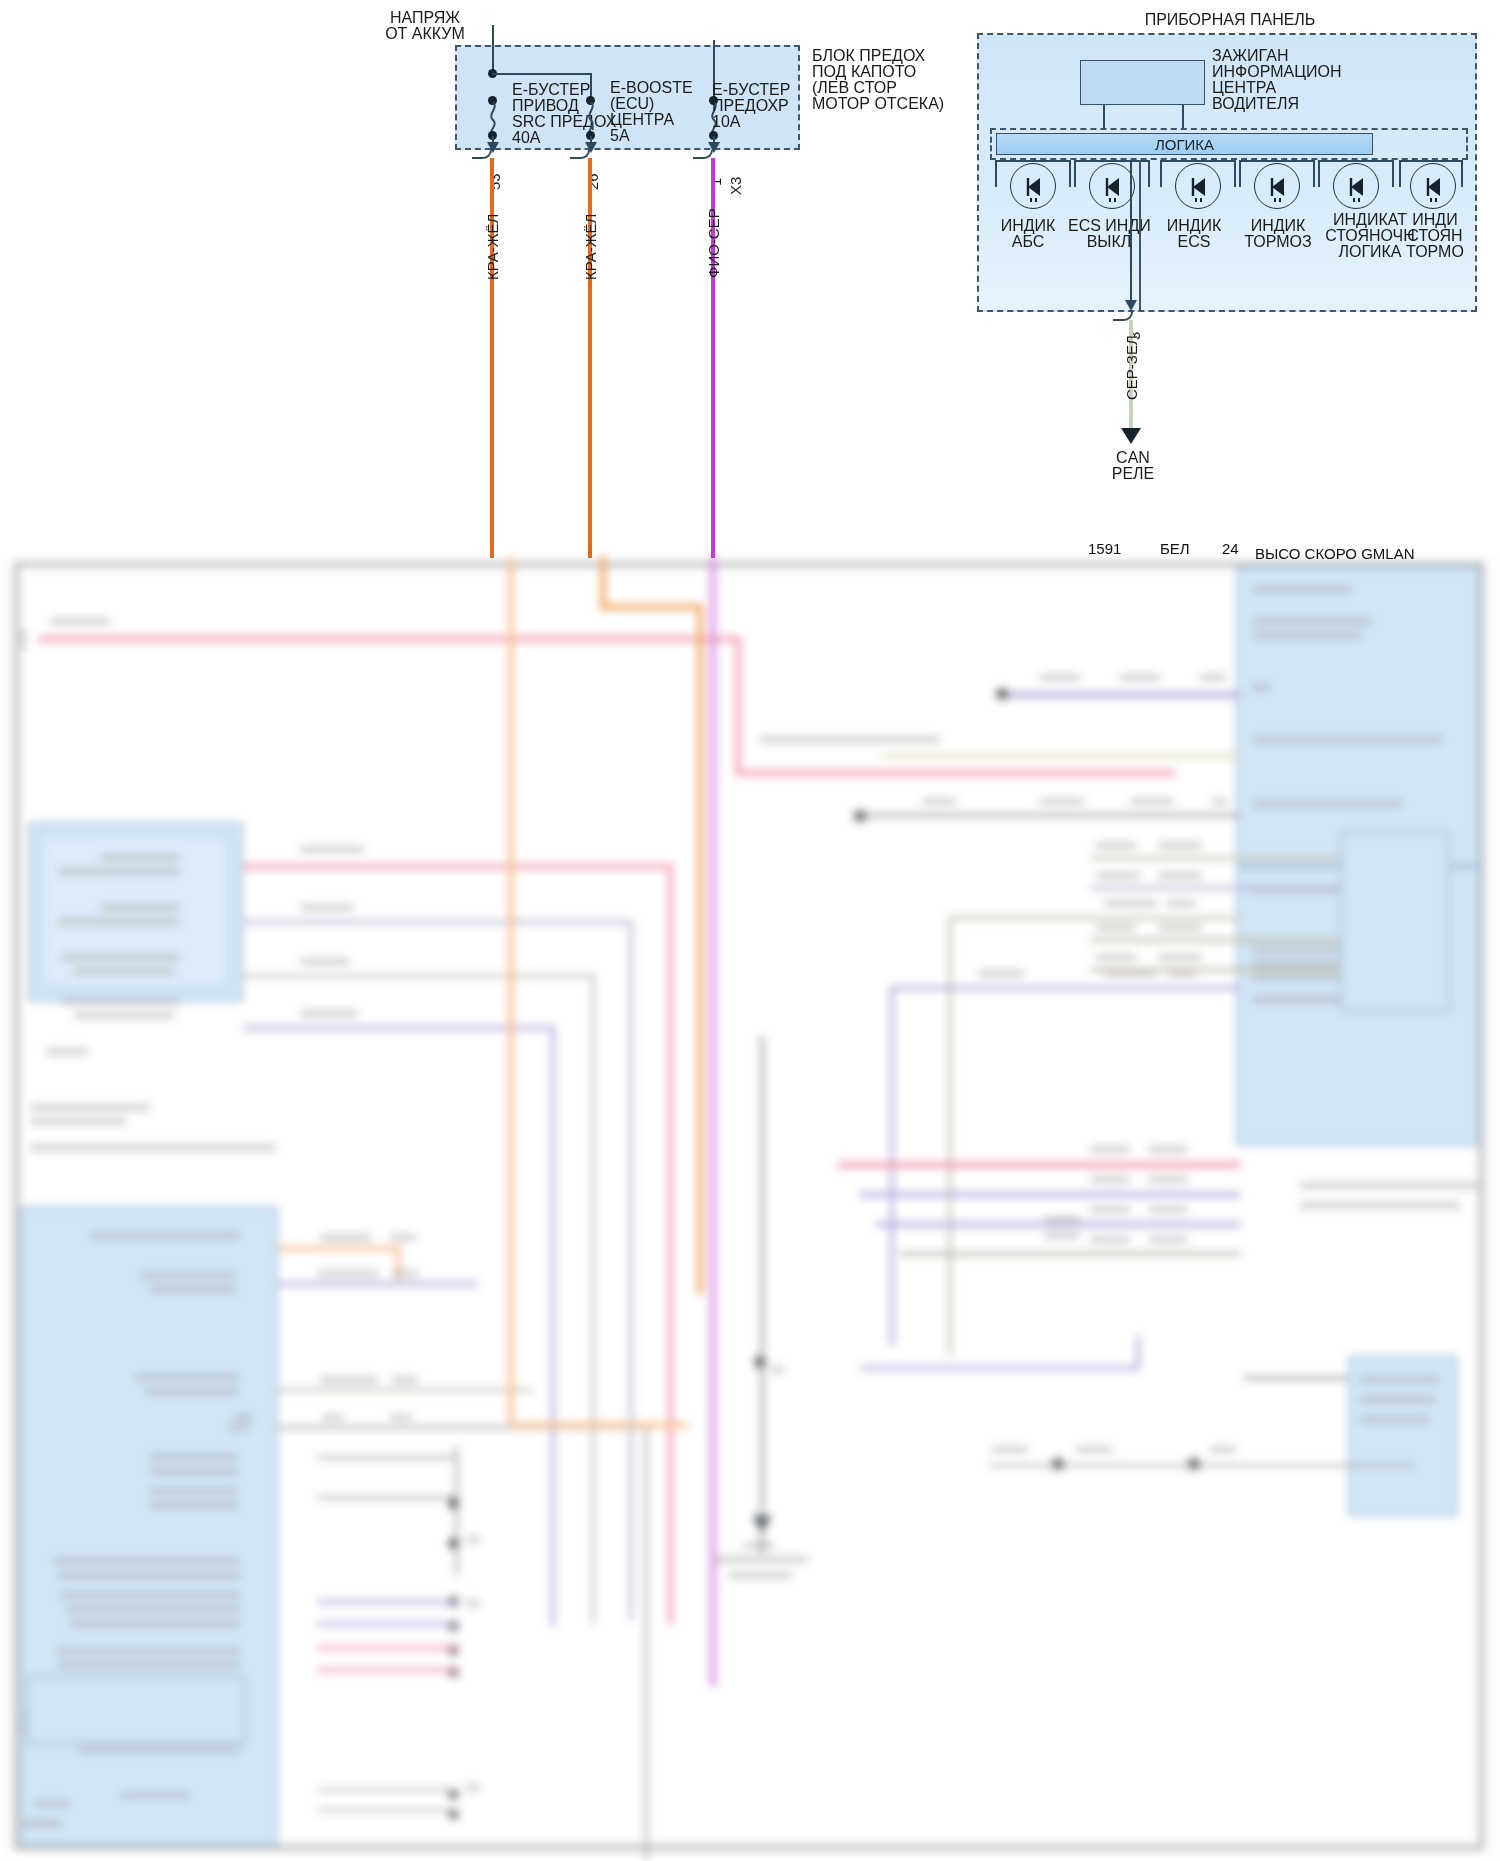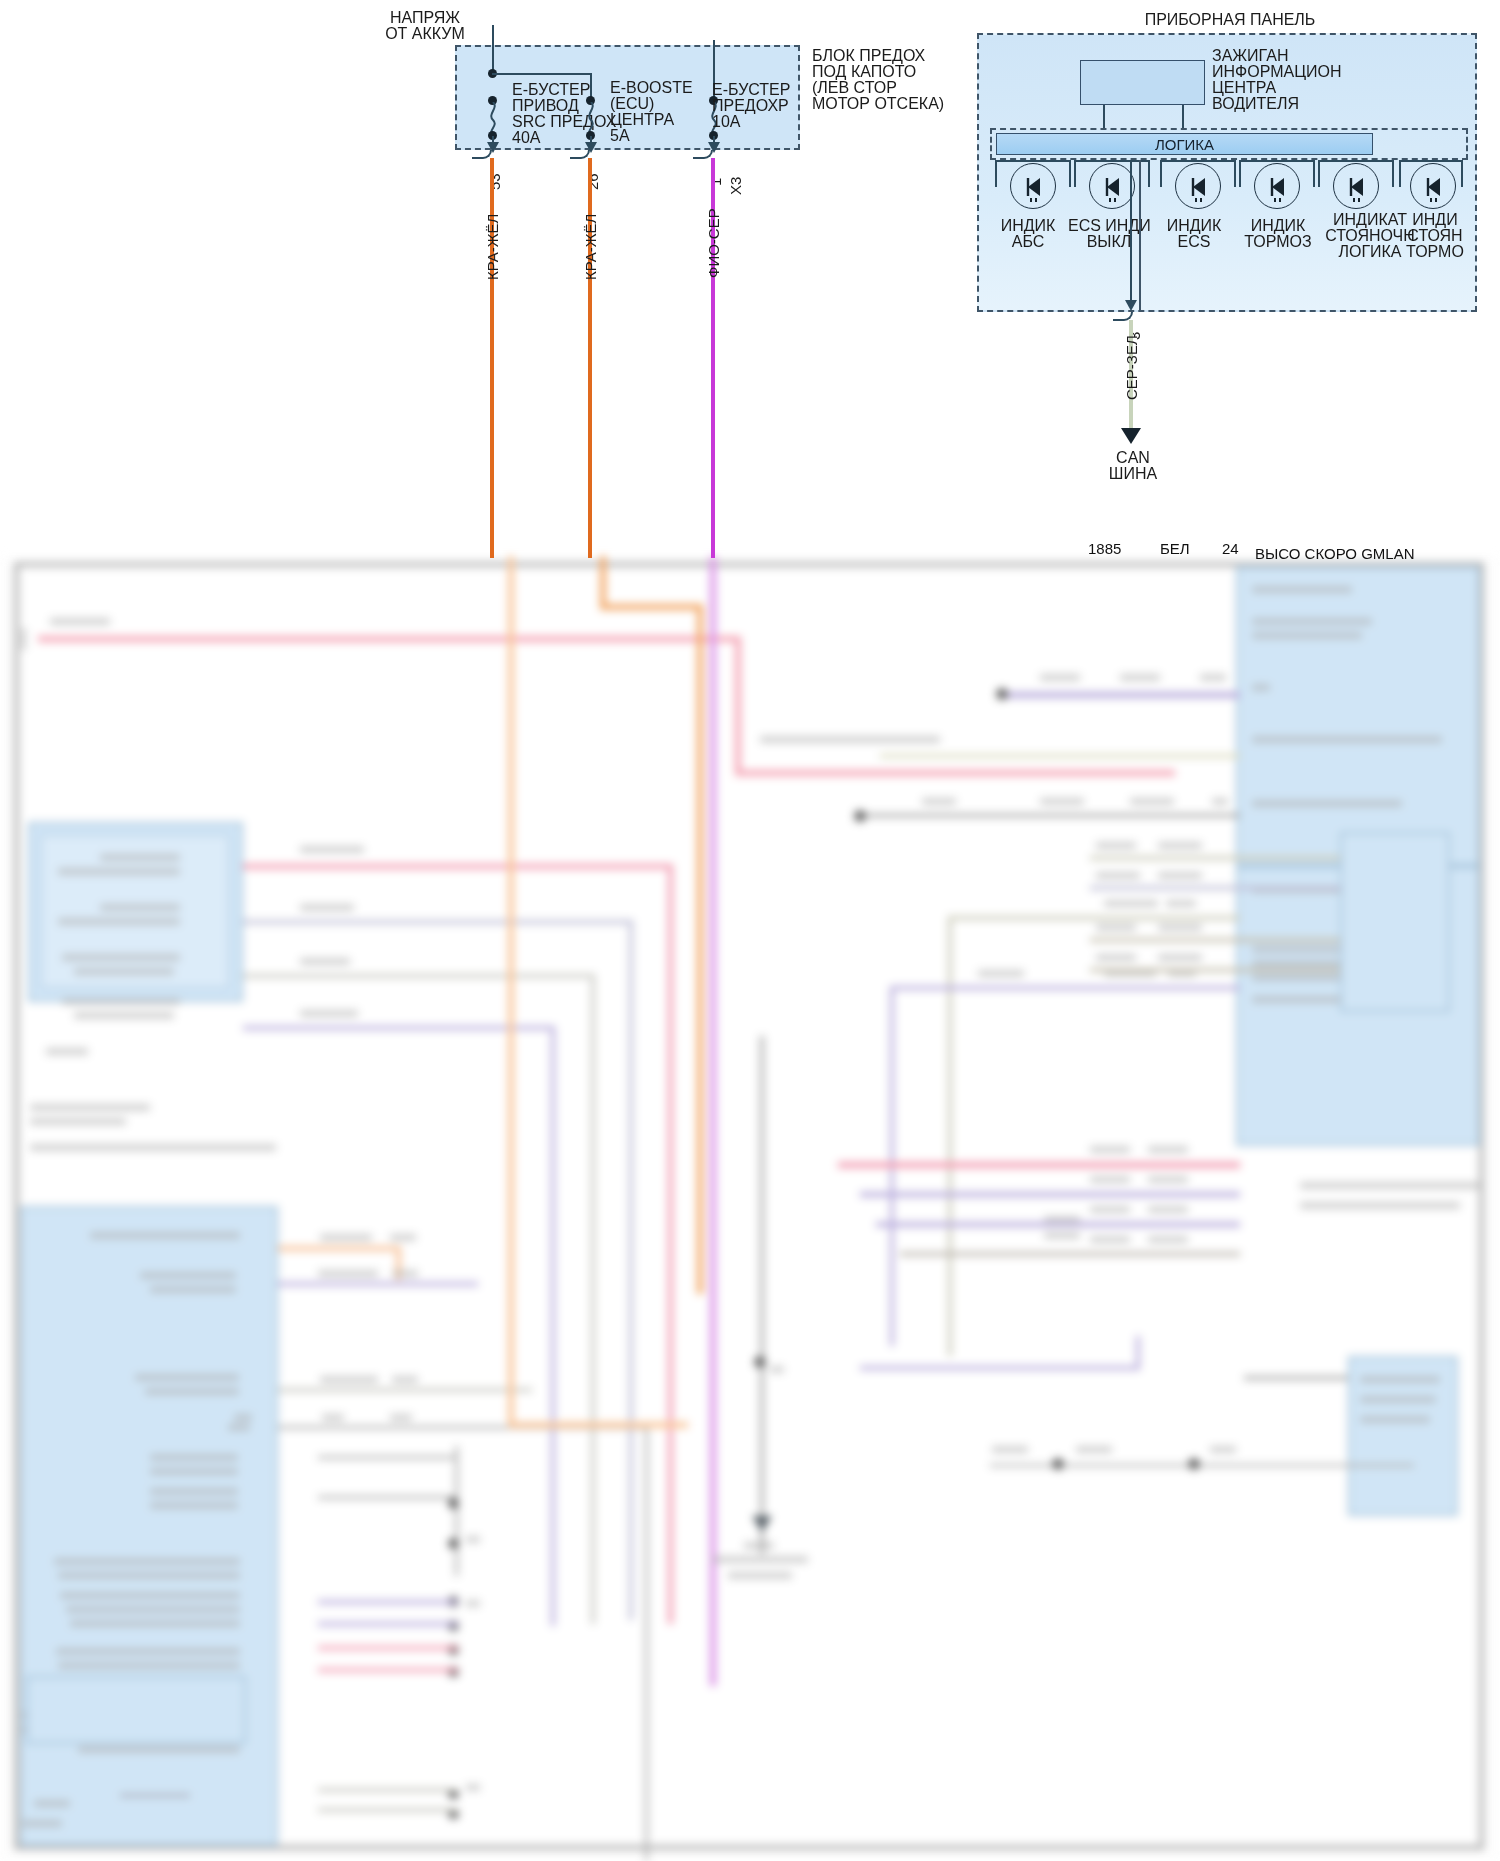--- a/index.html
+++ b/index.html
@@ -543,20 +543,20 @@
 ТОРМО</div>
 
   <div class="wv" style="left:1130px;top:160px;height:148px;"></div>
   <div class="arrowdn" style="left:1125px;top:300px;"></div>
   <div class="conn" style="left:1113px;top:312px;"></div>
   <div class="vlbl" style="left:1127px;top:340px;">3</div>
   <div class="wire" style="left:1129px;top:320px;width:4px;height:110px;background:#c8d4bb;"></div>
   <div class="vlbl" style="left:1124px;top:400px;">СЕР-ЗЕЛ</div>
   <div class="arrowdn big" style="left:1121px;top:428px;"></div>
   <div class="lbl center" style="left:1085px;top:450px;width:96px;">CAN
-ШИНА</div>
-
-  <div class="sharp" style="left:1088px;top:540px;">1885</div>
+РЕЛЕ</div>
+
+  <div class="sharp" style="left:1088px;top:540px;">1591</div>
   <div class="sharp" style="left:1160px;top:540px;">БЕЛ</div>
   <div class="sharp" style="left:1222px;top:540px;">24</div>
   <div class="sharp" style="left:1255px;top:545px;">ВЫСО СКОРО GMLAN</div>
 
 </div>
 
 </body></html>

